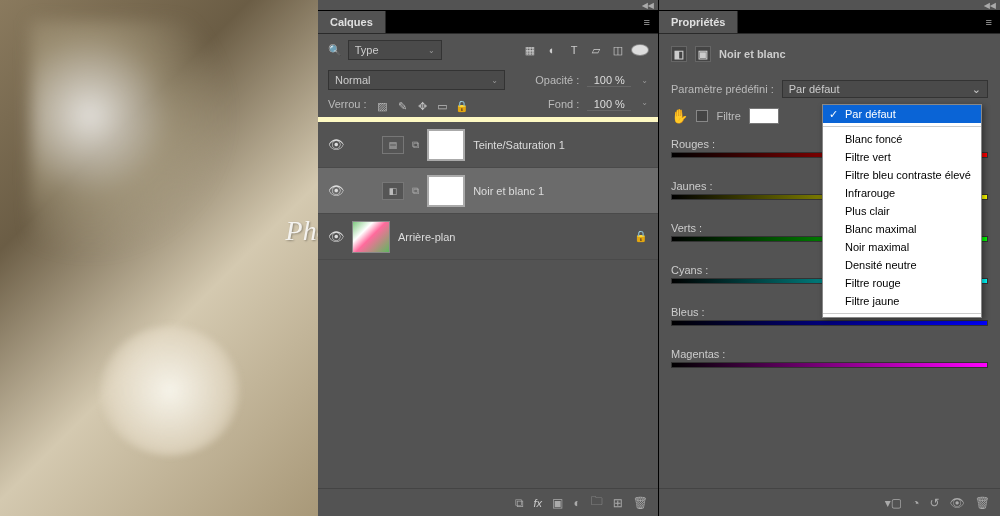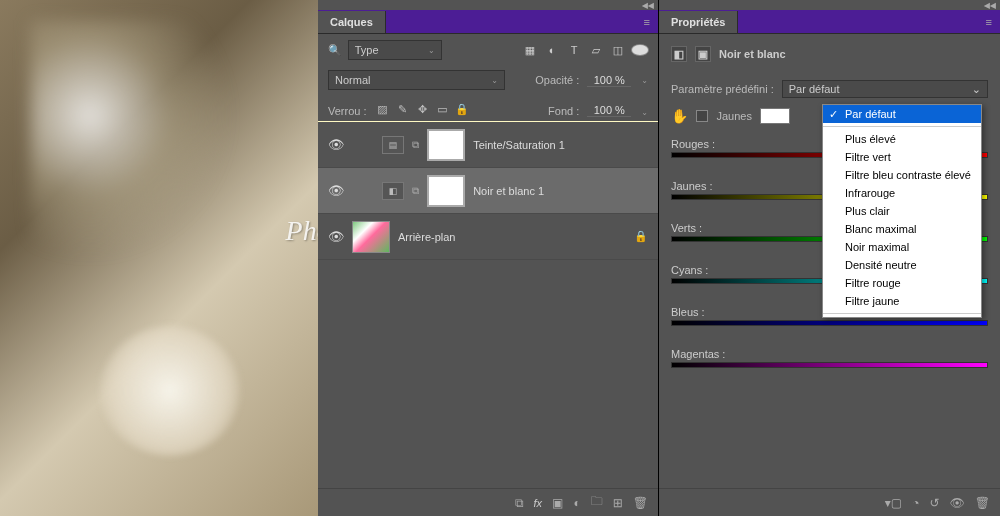--- a/index.html
+++ b/index.html
@@ -6,37 +6,37 @@
 body{background:#535353;display:flex;height:516px;width:1000px;overflow:hidden}
 .canvas{width:318px;height:516px;background:linear-gradient(135deg,#8a7a5e 0%,#6b5d45 30%,#d4c9b0 60%,#a89878 100%);position:relative;overflow:hidden}
 .canvas::before{content:"";position:absolute;top:20px;left:30px;width:200px;height:240px;background:radial-gradient(circle at 30% 40%,rgba(255,255,255,0.8)0%,rgba(200,190,160,0.4)40%,transparent 70%);filter:blur(8px)}
 .canvas::after{content:"";position:absolute;bottom:60px;left:100px;width:140px;height:130px;background:radial-gradient(circle,rgba(250,248,240,0.9)0%,rgba(230,220,200,0.7)60%,transparent 80%);border-radius:50%;filter:blur(3px)}
 .watermark{position:absolute;top:215px;right:-120px;font-family:'Brush Script MT',cursive;font-size:28px;font-style:italic;color:rgba(255,255,255,0.85);z-index:100;text-shadow:1px 1px 2px rgba(0,0,0,0.3)}
 .panel{background:#535353;display:flex;flex-direction:column;position:relative}
 .layers-panel{width:341px;border-right:1px solid #000}
 .props-panel{width:341px}
 .panel-top{height:10px;display:flex;justify-content:flex-end;align-items:center;padding:0 4px;gap:4px}
 .dblarrow{font-size:8px;color:#aaa}
-.tab-bar{display:flex;align-items:center;height:24px;background:#4c1d95;border-bottom:1px solid #2a2a2a}
+.tab-bar{display:flex;align-items:center;height:24px;background:#000000;border-bottom:1px solid #2a2a2a}
 .tab{padding:5px 12px;background:#535353;border-right:1px solid #2a2a2a;font-weight:bold;color:#e0e0e0}
 .menu-icon{margin-left:auto;padding:0 8px;color:#aaa}
 .filter-row{display:flex;align-items:center;padding:6px 10px;gap:6px;height:32px}
 .search-ic{color:#aaa}
 .dropdown{background:#4a4a4a;border:1px solid #333;height:20px;display:flex;align-items:center;padding:0 6px;justify-content:space-between}
 .dropdown .chev{font-size:8px;color:#999}
 .type-dd{width:94px}
 .icon-group{display:flex;gap:6px;margin-left:auto;align-items:center}
 .icon-group span{color:#ccc;width:16px;text-align:center}
 .dot{width:10px;height:10px;border-radius:50%;background:#ddd;box-shadow:0 0 0 1px #888}
 .blend-row{display:flex;align-items:center;padding:4px 10px;gap:8px;height:28px}
 .blend-dd{width:177px}
 .label{color:#bbb}
 .txt-input{background:transparent;border:none;border-bottom:1px solid #666;width:44px;text-align:center;color:#ddd}
 .chev-s{font-size:8px;color:#999;margin-left:2px}
-.lock-row{display:flex;align-items:flex-end;padding:4px 10px;gap:8px;height:28px;border-bottom:1px solid #fef9c3}
+.lock-row{display:flex;align-items:flex-start;padding:4px 10px;gap:8px;height:28px;border-bottom:5px solid #fef9c3}
 .lock-icons{display:flex;gap:4px}
 .lock-icons span{width:16px;height:16px;display:flex;align-items:center;justify-content:center;color:#bbb;font-size:11px}
 .layer-list{flex:1;background:#535353}
 .layer{display:flex;align-items:center;height:46px;border-bottom:1px solid #4a4a4a;padding:0 10px;gap:8px}
 .layer.selected{background:#6b6b6b}
 .eye{width:16px;color:#ddd;font-size:13px}
 .adj-ic{width:22px;height:18px;border:1px solid #777;display:flex;align-items:center;justify-content:center;font-size:9px;color:#bbb;background:#555}
 .link-ic{font-size:10px;color:#aaa}
 .thumb{width:38px;height:32px;border:2px solid #aaa;background:#fff}
 .thumb.photo{background:linear-gradient(135deg,#7fc97f 0%,#fff 30%,#ff6b9d 50%,#5fb85f 100%);border:1px solid #888}
@@ -184,21 +184,21 @@
       <span class="label">Paramètre prédéfini :</span>
       <div class="preset-dd">
         <span>Par défaut</span>
         <span class="chev">⌄</span>
       </div>
     </div>
 
     <div class="tint-row">
       <span class="hand-ic">✋</span>
       <div class="checkbox"></div>
-      <span class="label">Jaunes</span>
+      <span class="label">Filtre</span>
       <div class="swatch"></div>
     </div>
 
     <div class="slider-group">
       <div class="slider-label">Rouges :</div>
       <div class="slider-track">
           <div class="gradient-bar grad-red"></div>
         </div>
     </div>
     <div class="slider-group">
@@ -238,21 +238,21 @@
     <span>◔</span>
     <span>↺</span>
     <span>👁</span>
     <span>🗑</span>
   </div>
 </div>
 
 <div class="dropdown-menu">
   <div class="dd-item selected">Par défaut</div>
   <div class="dd-sep"></div>
-  <div class="dd-item">Plus élevé</div>
+  <div class="dd-item">Blanc foncé</div>
   <div class="dd-item">Filtre vert</div>
   <div class="dd-item">Filtre bleu contraste élevé</div>
   <div class="dd-item">Infrarouge</div>
   <div class="dd-item">Plus clair</div>
   <div class="dd-item">Blanc maximal</div>
   <div class="dd-item">Noir maximal</div>
   <div class="dd-item">Densité neutre</div>
   <div class="dd-item">Filtre rouge</div>
   <div class="dd-item">Filtre jaune</div>
   <div class="dd-sep"></div>

